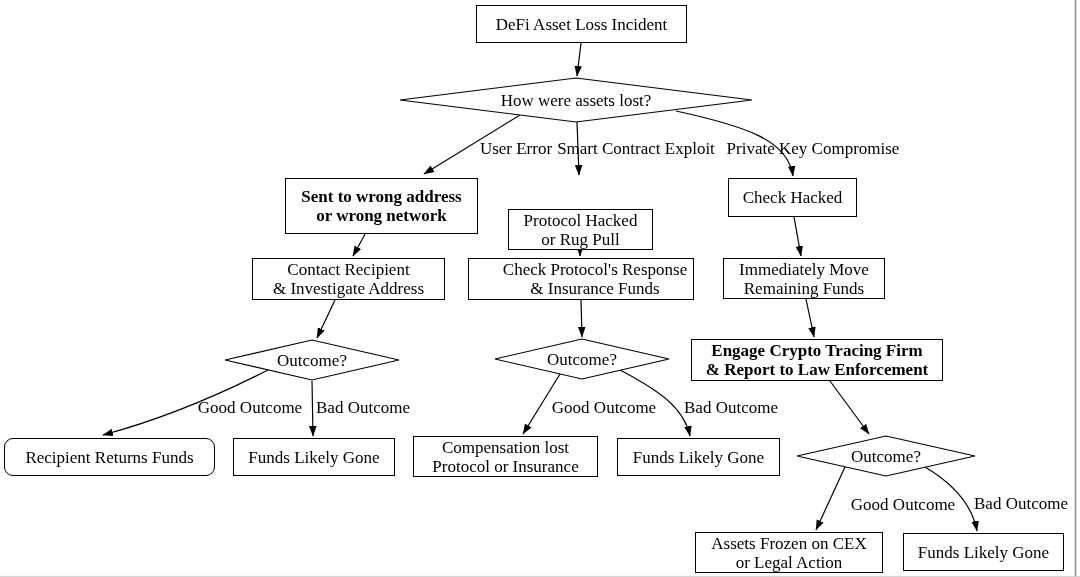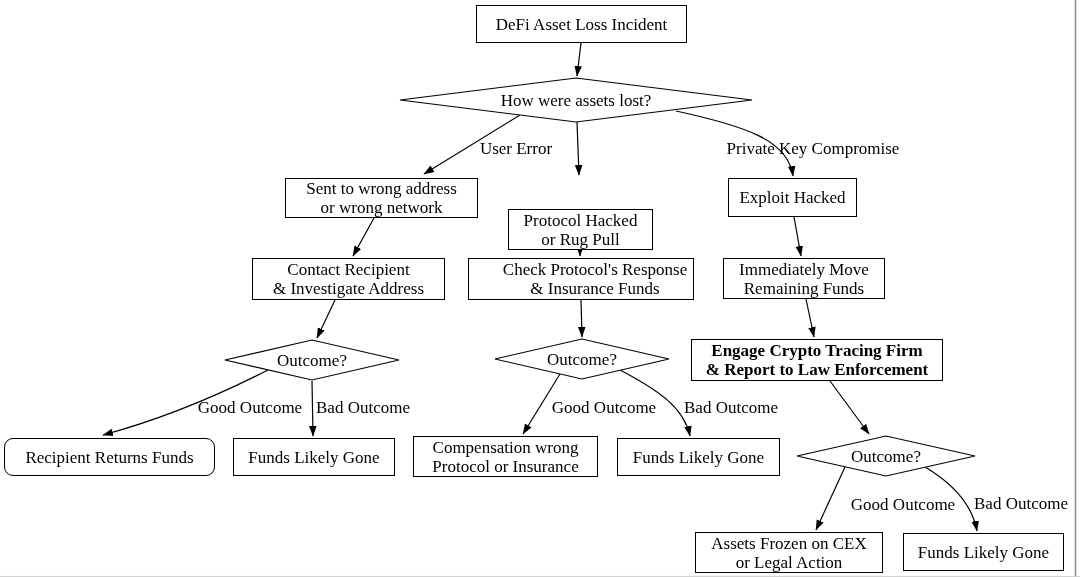--- a/index.html
+++ b/index.html
@@ -62,60 +62,61 @@
       <polygon class="diamond" points="495,359 582,339 669,359 582,379"></polygon>
       <polygon class="diamond" points="797,456 886,436 975,456 886,476"></polygon>
     </g>
 
     <line x1="1075.5" y1="0" x2="1075.5" y2="577" stroke="#8f8f8f" stroke-width="1.6"></line>
     <line x1="0" y1="576.4" x2="1080" y2="576.4" stroke="#cfcfcf" stroke-width="1"></line>
   </svg>
 
   <div class="node" style="left:476px;top:5px;width:211px;height:38px;">DeFi Asset Loss Incident</div>
 
-  <div class="node" style="left:285px;top:178px;width:193px;height:40px;">Sent to wrong address
+  <div class="node" style="left:285px;top:178px;width:193px;height:56px;font-weight:bold;">Sent to wrong address
 or wrong network</div>
 
   <div class="node" style="left:508px;top:177px;width:145px;height:41px;margin-top:32px;">Protocol Hacked
 or Rug Pull</div>
 
-  <div class="node" style="left:728px;top:178px;width:129px;height:39px;">Exploit Hacked</div>
+  <div class="node" style="left:728px;top:178px;width:129px;height:39px;">Check Hacked</div>
 
   <div class="node" style="left:252px;top:258px;width:193px;height:42px;">Contact Recipient
 &amp; Investigate Address</div>
 
   <div class="node" style="left:468px;top:258px;width:226px;height:42px;padding-left:28px;">Check Protocol's Response
 &amp; Insurance Funds</div>
 
   <div class="node" style="left:723px;top:258px;width:162px;height:41px;">Immediately Move
 Remaining Funds</div>
 
   <div class="node" style="left:691px;top:339px;width:252px;height:42px;font-weight:bold;">Engage Crypto Tracing Firm
 &amp; Report to Law Enforcement</div>
 
   <div class="node" style="left:4px;top:438px;width:211px;height:38px;border-radius:9px;">Recipient Returns Funds</div>
 
   <div class="node" style="left:233px;top:438px;width:162px;height:38px;">Funds Likely Gone</div>
 
-  <div class="node" style="left:413px;top:436px;width:185px;height:41px;">Compensation wrong
+  <div class="node" style="left:413px;top:436px;width:185px;height:41px;">Compensation lost
 Protocol or Insurance</div>
 
   <div class="node" style="left:617px;top:438px;width:163px;height:38px;">Funds Likely Gone</div>
 
   <div class="node" style="left:695px;top:532px;width:188px;height:41px;">Assets Frozen on CEX
 or Legal Action</div>
 
   <div class="node" style="left:903px;top:533px;width:161px;height:38px;">Funds Likely Gone</div>
 
   <div class="dtext" style="left:400px;top:78px;width:352px;height:44px;">How were assets lost?</div>
   <div class="dtext" style="left:225px;top:340px;width:174px;height:40px;">Outcome?</div>
   <div class="dtext" style="left:495px;top:339px;width:174px;height:40px;">Outcome?</div>
   <div class="dtext" style="left:797px;top:436px;width:178px;height:40px;">Outcome?</div>
 
   <div class="elabel" style="left:516px;top:148px;">User Error</div>
+  <div class="elabel" style="left:636px;top:148px;">Smart Contract Exploit</div>
   <div class="elabel" style="left:813px;top:148px;">Private Key Compromise</div>
 
   <div class="elabel" style="left:250px;top:407px;">Good Outcome</div>
   <div class="elabel" style="left:363px;top:407px;">Bad Outcome</div>
 
   <div class="elabel" style="left:604px;top:407px;">Good Outcome</div>
   <div class="elabel" style="left:731px;top:407px;">Bad Outcome</div>
 
   <div class="elabel" style="left:903px;top:504px;">Good Outcome</div>
   <div class="elabel" style="left:1021px;top:503px;">Bad Outcome</div>

